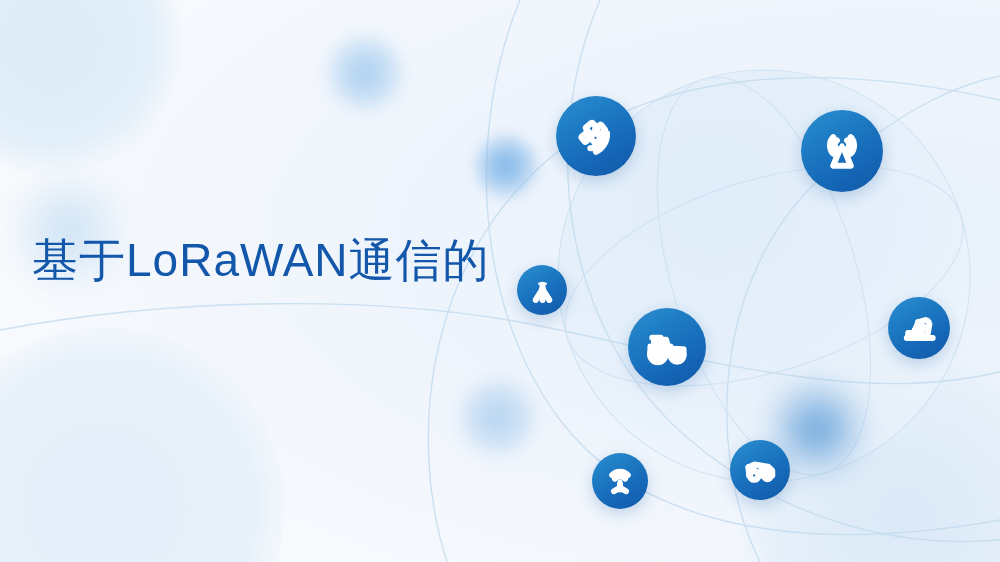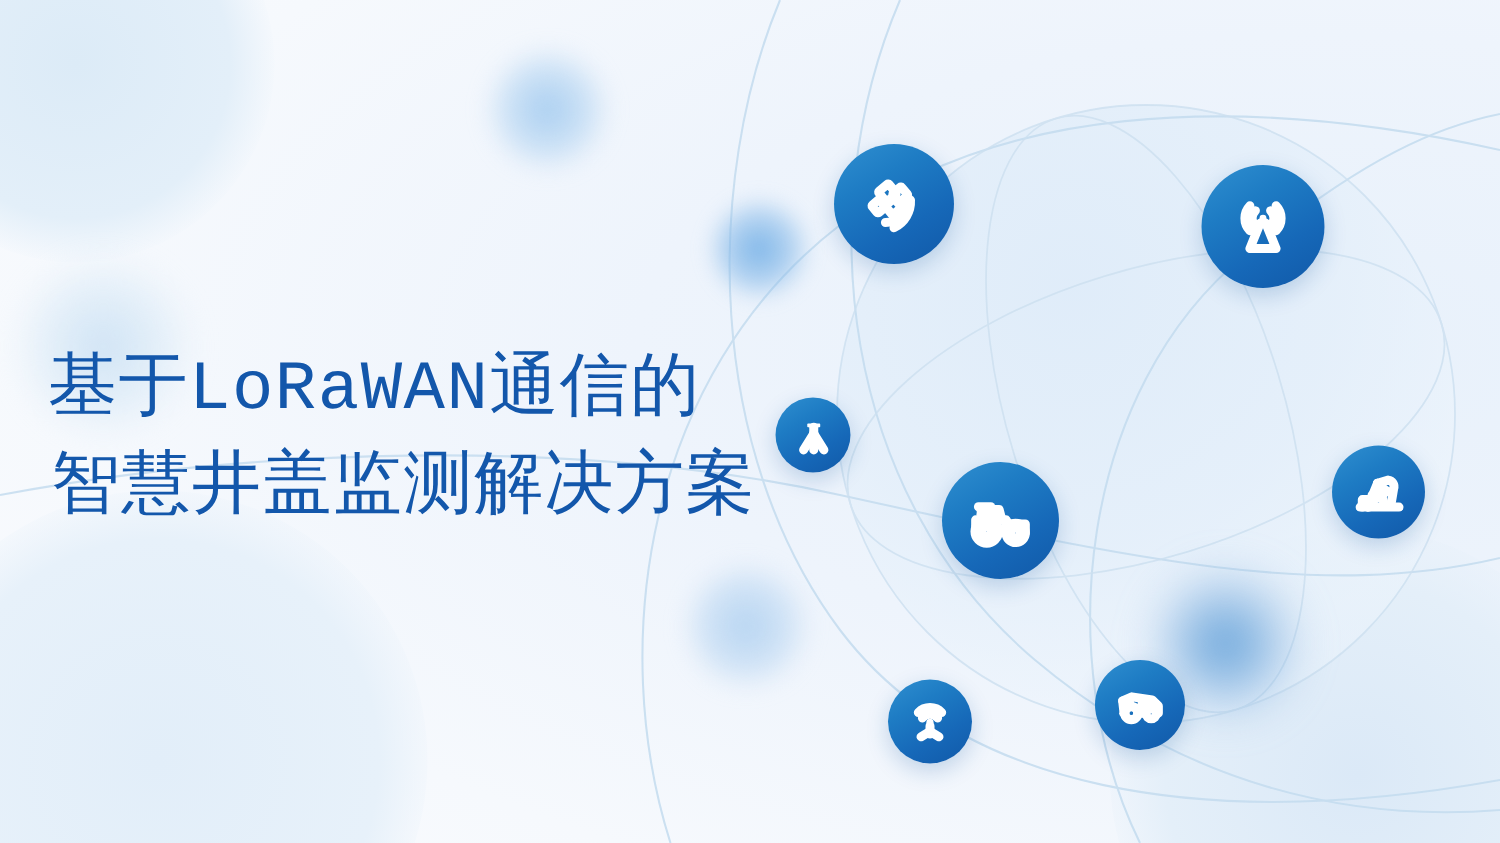--- a/index.html
+++ b/index.html
@@ -65,21 +65,21 @@
   .n-tower    {left:801px;top:110px;width:82px;height:82px;}
   .n-tripod   {left:517px;top:265px;width:50px;height:50px;}
   .n-tractor  {left:628px;top:308px;width:78px;height:78px;}
   .n-oilpump  {left:888px;top:297px;width:62px;height:62px;}
   .n-sensor   {left:592px;top:453px;width:56px;height:56px;}
   .n-rover    {left:730px;top:440px;width:60px;height:60px;}
 
   
   .title{
     position:absolute;left:32px;top:228px;
-    font-family:Liberation Mono, monospace;
+    font-family:Liberation Sans, sans-serif;
     color:#1357ab;line-height:1.42;letter-spacing:1px;
   }
   .title .line{display:block;font-size:46px;font-weight:400;white-space:nowrap;}
   .title .line.l2{padding-left:2px;}
 </style>
 </head>
 <body>
 
 <div id="slide">
 
@@ -202,16 +202,15 @@
         <path d="M18,66 L20,66"></path>
         <path d="M46,66 L60,66"></path>
         <rect x="54" y="46" width="18" height="12" rx="2"></rect>
         <path d="M16,42 L30,46"></path>
       </svg>
     </span>
   </div>
 
   <div class="title">
     <span class="line l1">基于LoRaWAN通信的</span>
-    <span class="line l2">智慧井盖监测解决方案</span>
   </div>
 
 </div>
 
 </body></html>

